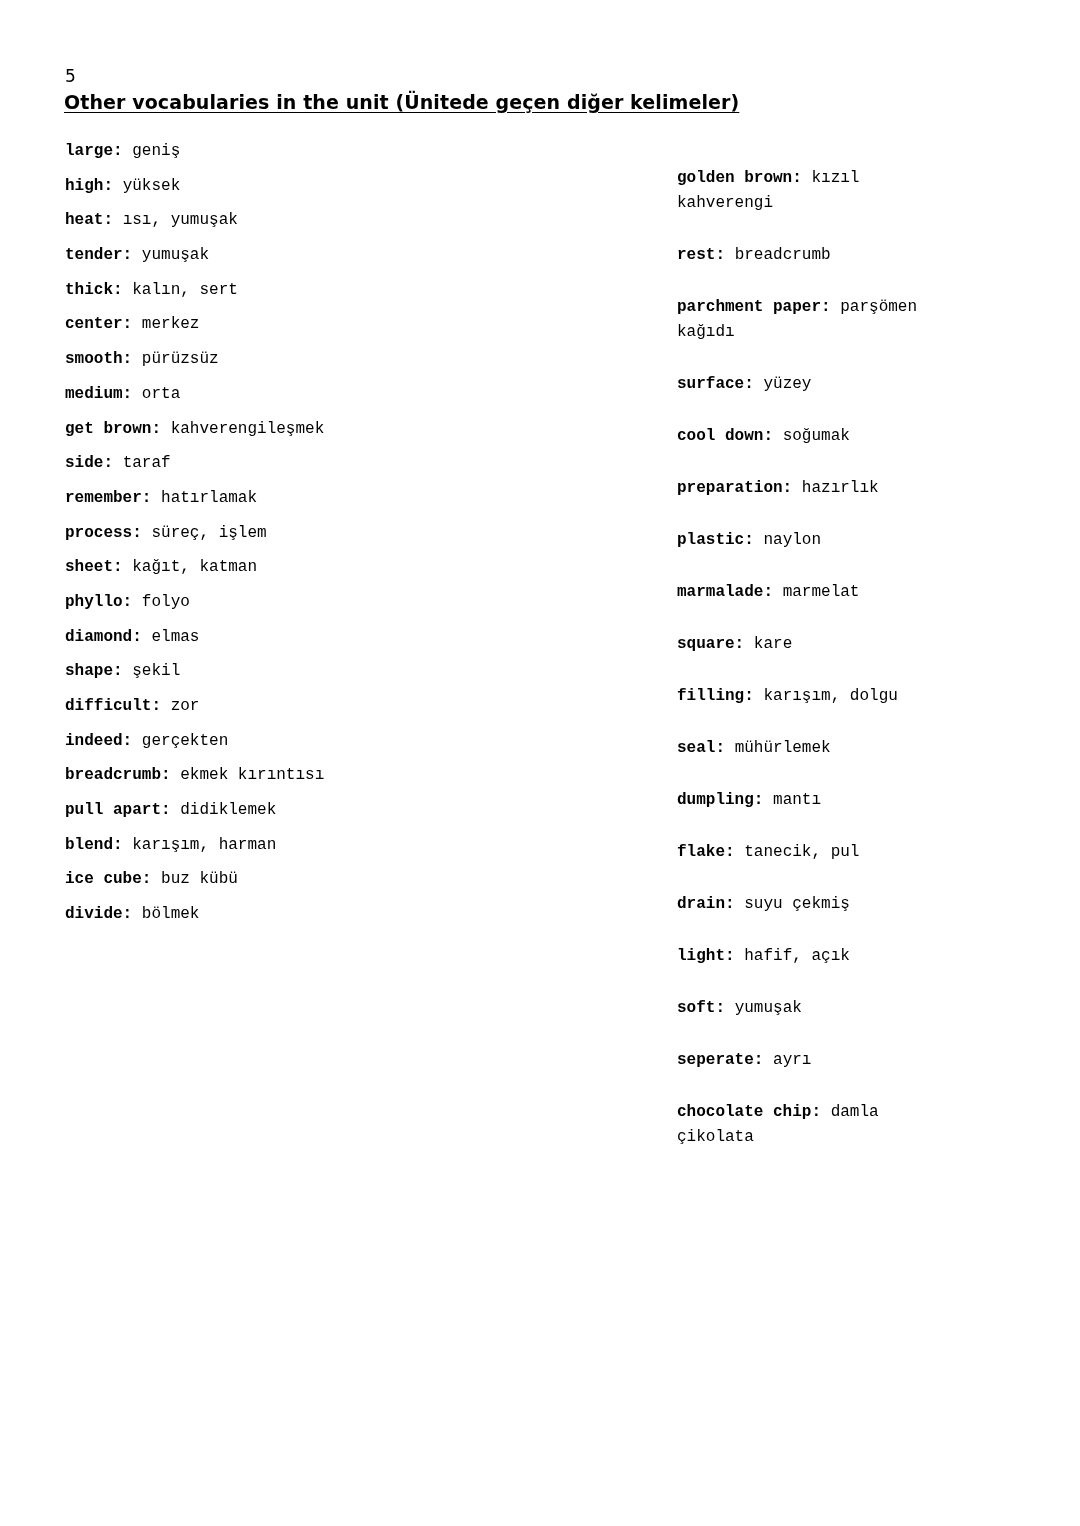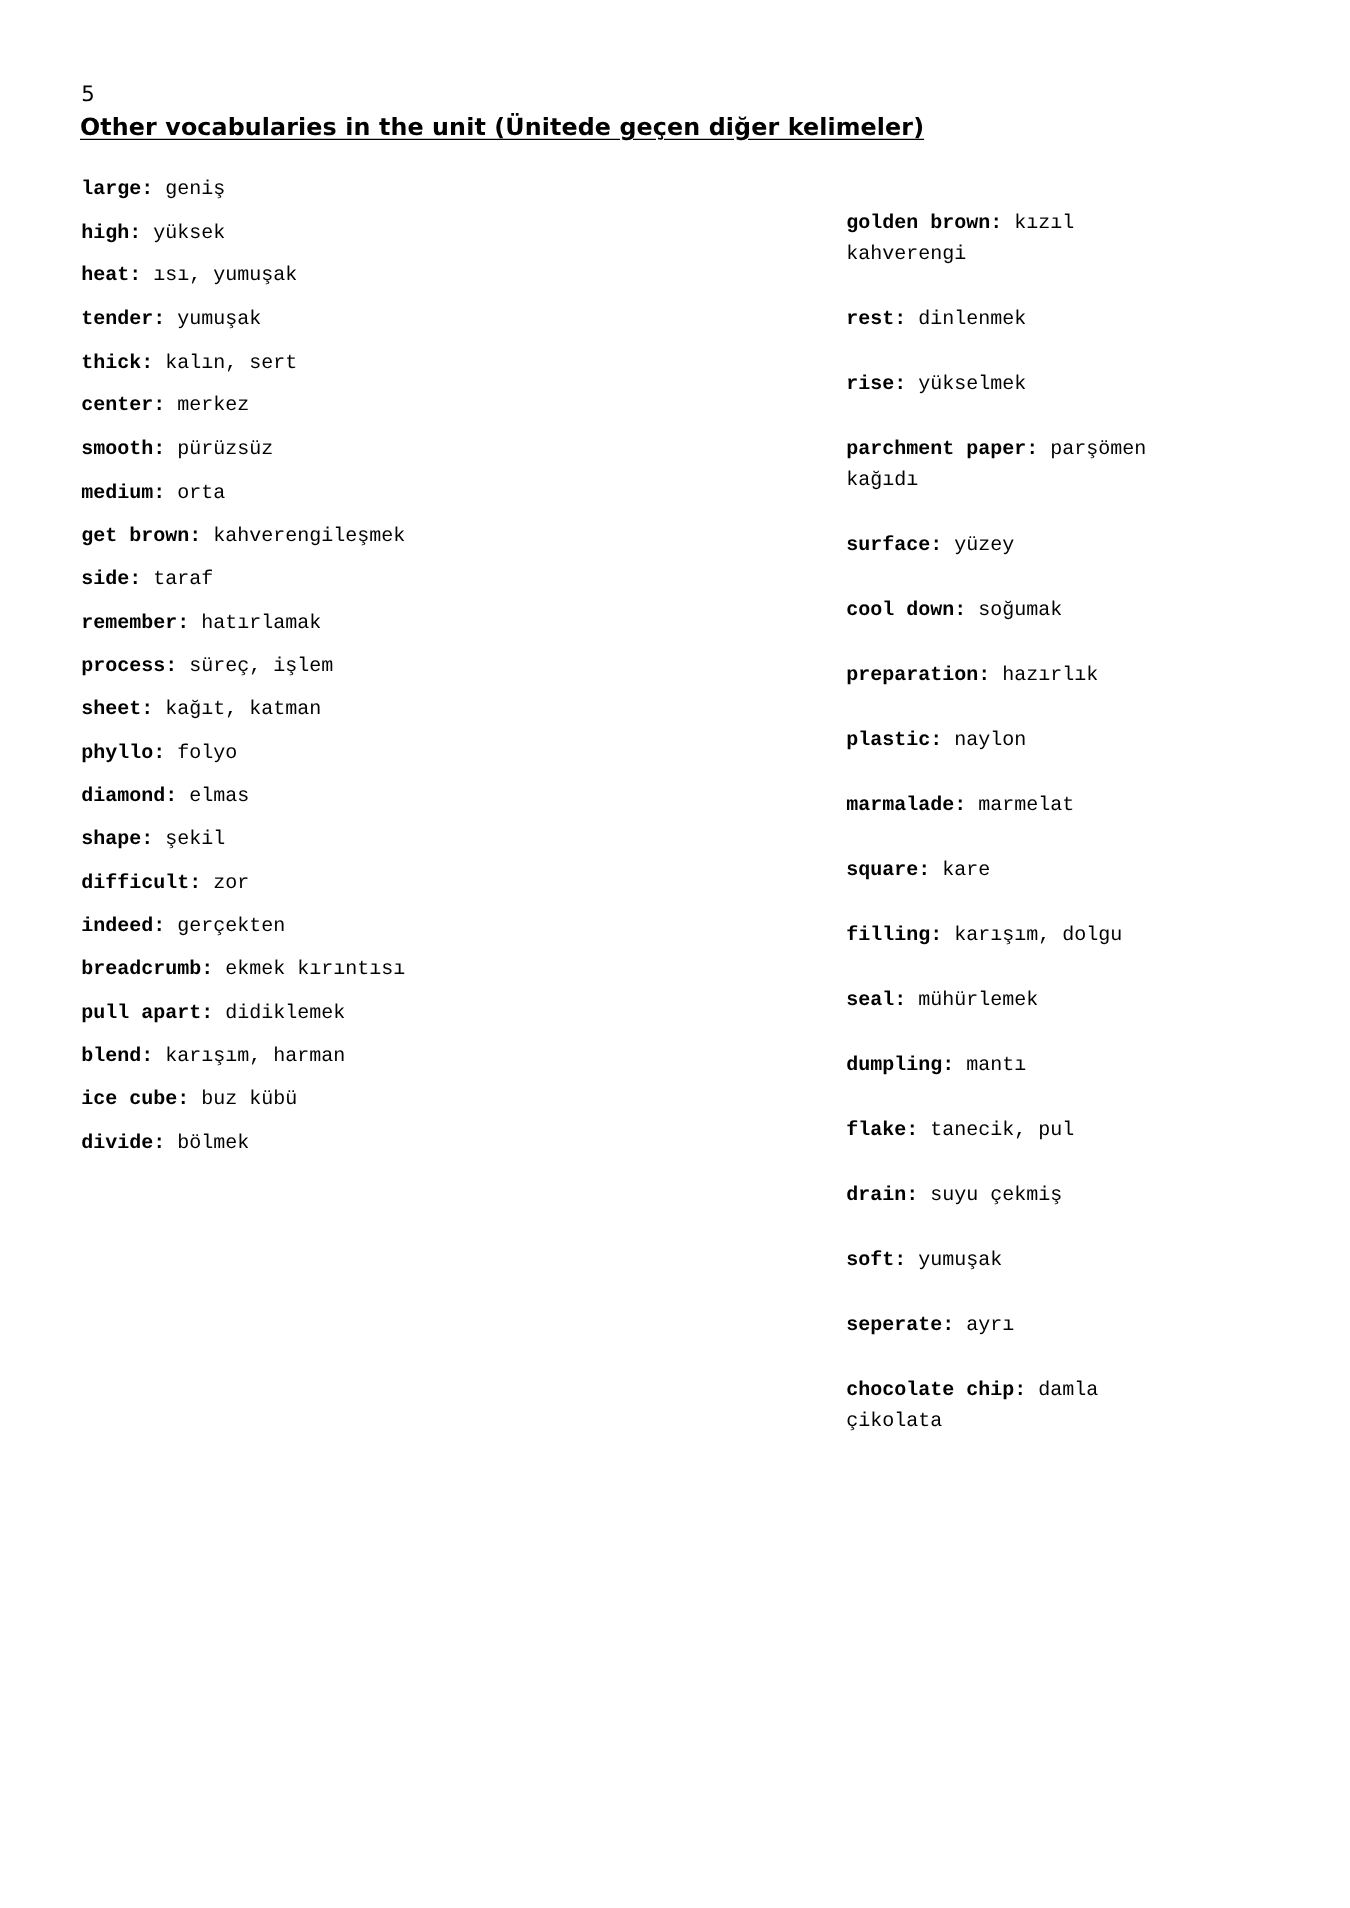--- a/index.html
+++ b/index.html
@@ -56,30 +56,30 @@
     <div class="entry"><span class="term">difficult:</span> <span class="meaning">zor</span></div>
     <div class="entry"><span class="term">indeed:</span> <span class="meaning">gerçekten</span></div>
     <div class="entry"><span class="term">breadcrumb:</span> <span class="meaning">ekmek kırıntısı</span></div>
     <div class="entry"><span class="term">pull apart:</span> <span class="meaning">didiklemek</span></div>
     <div class="entry"><span class="term">blend:</span> <span class="meaning">karışım, harman</span></div>
     <div class="entry"><span class="term">ice cube:</span> <span class="meaning">buz kübü</span></div>
     <div class="entry"><span class="term">divide:</span> <span class="meaning">bölmek</span></div>
   </div>
 <div class="col col-right" id="col-right">
     <div class="entry"><span class="term">golden brown:</span> <span class="meaning">kızıl kahverengi</span></div>
-    <div class="entry"><span class="term">rest:</span> <span class="meaning">dinlenmek</span></div>
-    <div class="entry"><span class="term">rise:</span> <span class="meaning">yükselmek</span></div>
+    <div class="entry"><span class="term">rest:</span> <span class="meaning">breadcrumb</span></div>
     <div class="entry"><span class="term">parchment paper:</span> <span class="meaning">parşömen kağıdı</span></div>
     <div class="entry"><span class="term">surface:</span> <span class="meaning">yüzey</span></div>
     <div class="entry"><span class="term">cool down:</span> <span class="meaning">soğumak</span></div>
     <div class="entry"><span class="term">preparation:</span> <span class="meaning">hazırlık</span></div>
     <div class="entry"><span class="term">plastic:</span> <span class="meaning">naylon</span></div>
     <div class="entry"><span class="term">marmalade:</span> <span class="meaning">marmelat</span></div>
     <div class="entry"><span class="term">square:</span> <span class="meaning">kare</span></div>
     <div class="entry"><span class="term">filling:</span> <span class="meaning">karışım, dolgu</span></div>
     <div class="entry"><span class="term">seal:</span> <span class="meaning">mühürlemek</span></div>
     <div class="entry"><span class="term">dumpling:</span> <span class="meaning">mantı</span></div>
     <div class="entry"><span class="term">flake:</span> <span class="meaning">tanecik, pul</span></div>
     <div class="entry"><span class="term">drain:</span> <span class="meaning">suyu çekmiş</span></div>
+    <div class="entry"><span class="term">light:</span> <span class="meaning">hafif, açık</span></div>
     <div class="entry"><span class="term">soft:</span> <span class="meaning">yumuşak</span></div>
     <div class="entry"><span class="term">seperate:</span> <span class="meaning">ayrı</span></div>
     <div class="entry"><span class="term">chocolate chip:</span> <span class="meaning">damla çikolata</span></div>
   </div>
 
 </body></html>

